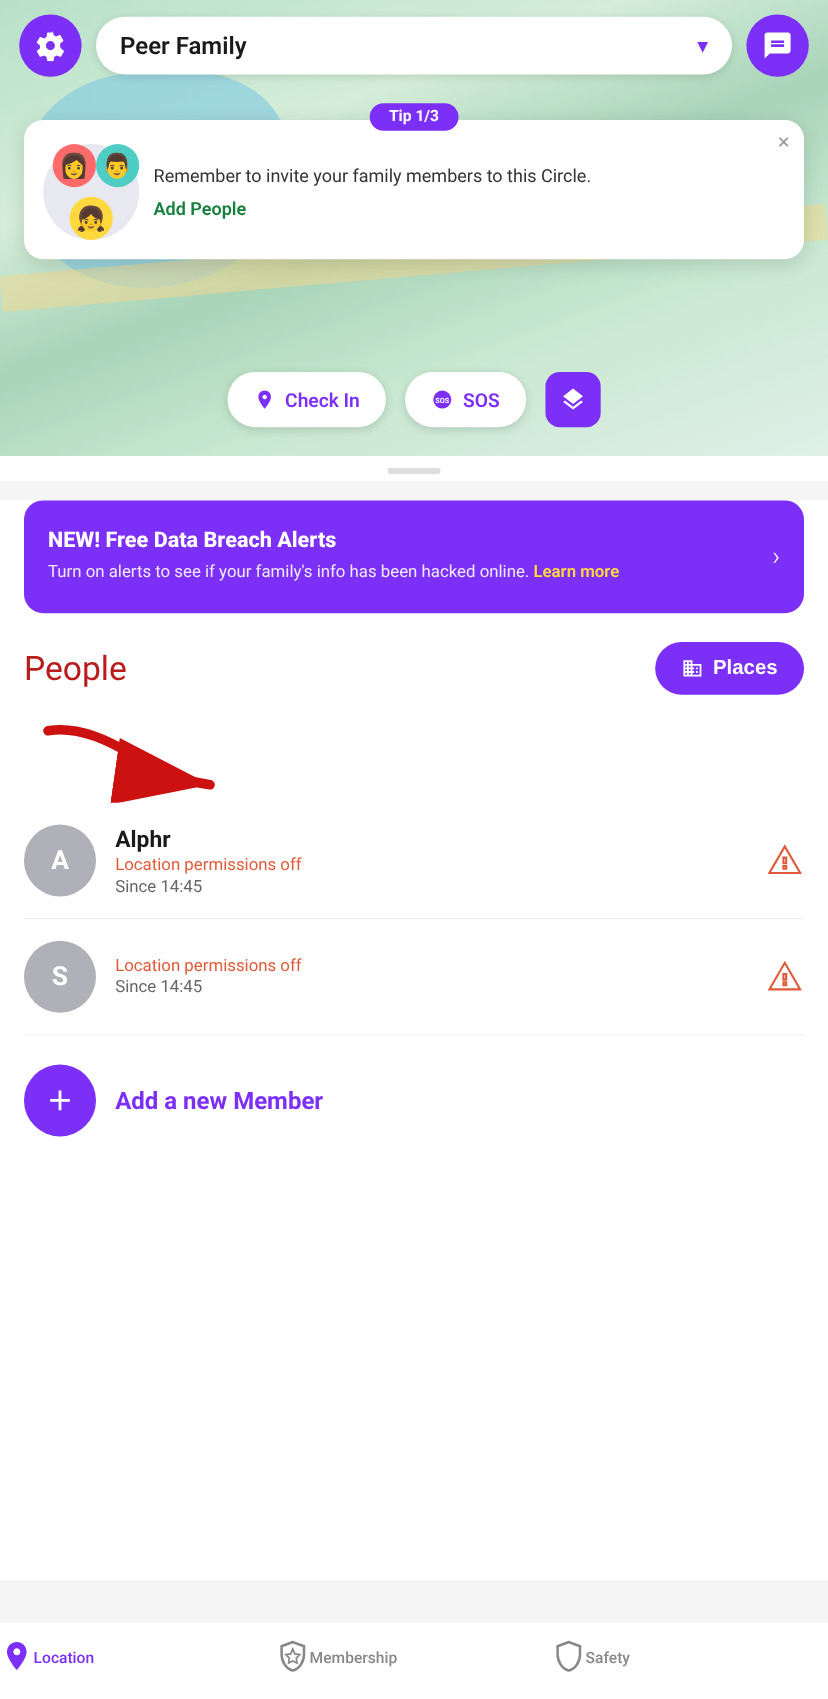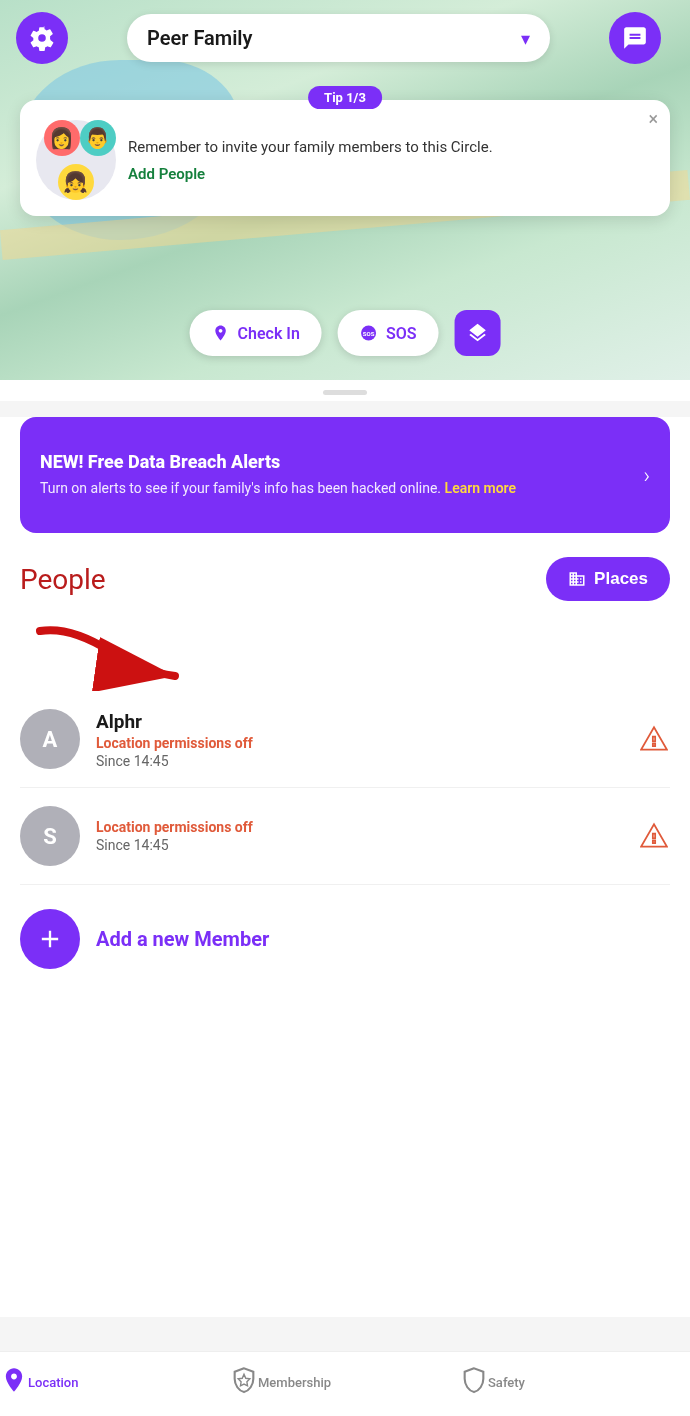--- a/index.html
+++ b/index.html
@@ -39,27 +39,26 @@
       background: #f5d78e;
       opacity: 0.5;
       transform: rotate(-5deg);
     }
 
     
     .top-bar {
       position: absolute;
       top: 12px;
       left: 0;
-      right: 13px;
+      right: 0;
       display: flex;
       align-items: center;
       justify-content: space-between;
       padding: 0 16px;
       z-index: 10;
-      gap: 47px;
     }
     .top-bar-settings {
       width: 52px;
       height: 52px;
       background: #7b2ff7;
       border-radius: 50%;
       display: flex;
       align-items: center;
       justify-content: center;
       cursor: pointer;
@@ -274,21 +273,21 @@
     .main-content {
       background: white;
       min-height: 900px;
       padding: 0 20px 100px;
     }
 
     
     .breach-banner {
       background: #7b2ff7;
       border-radius: 16px;
-      padding: 34px 20px;
+      padding: 23px 20px;
       margin: 16px 0 24px;
       display: flex;
       align-items: center;
       cursor: pointer;
       position: relative;
     }
     .breach-banner-text {
       flex: 1;
     }
     .breach-banner-title {
@@ -371,21 +370,21 @@
     }
     .person-name {
       font-size: 19px;
       font-weight: 700;
       color: #1a1a1a;
       margin-bottom: 2px;
     }
     .person-status {
       font-size: 14px;
       color: #e05a3a;
-      font-weight: 700;
+      font-weight: 400;
       margin-bottom: 2px;
     }
     .person-time {
       font-size: 14px;
       color: #666;
     }
     .person-warning {
       width: 32px;
       height: 32px;
       display: flex;

